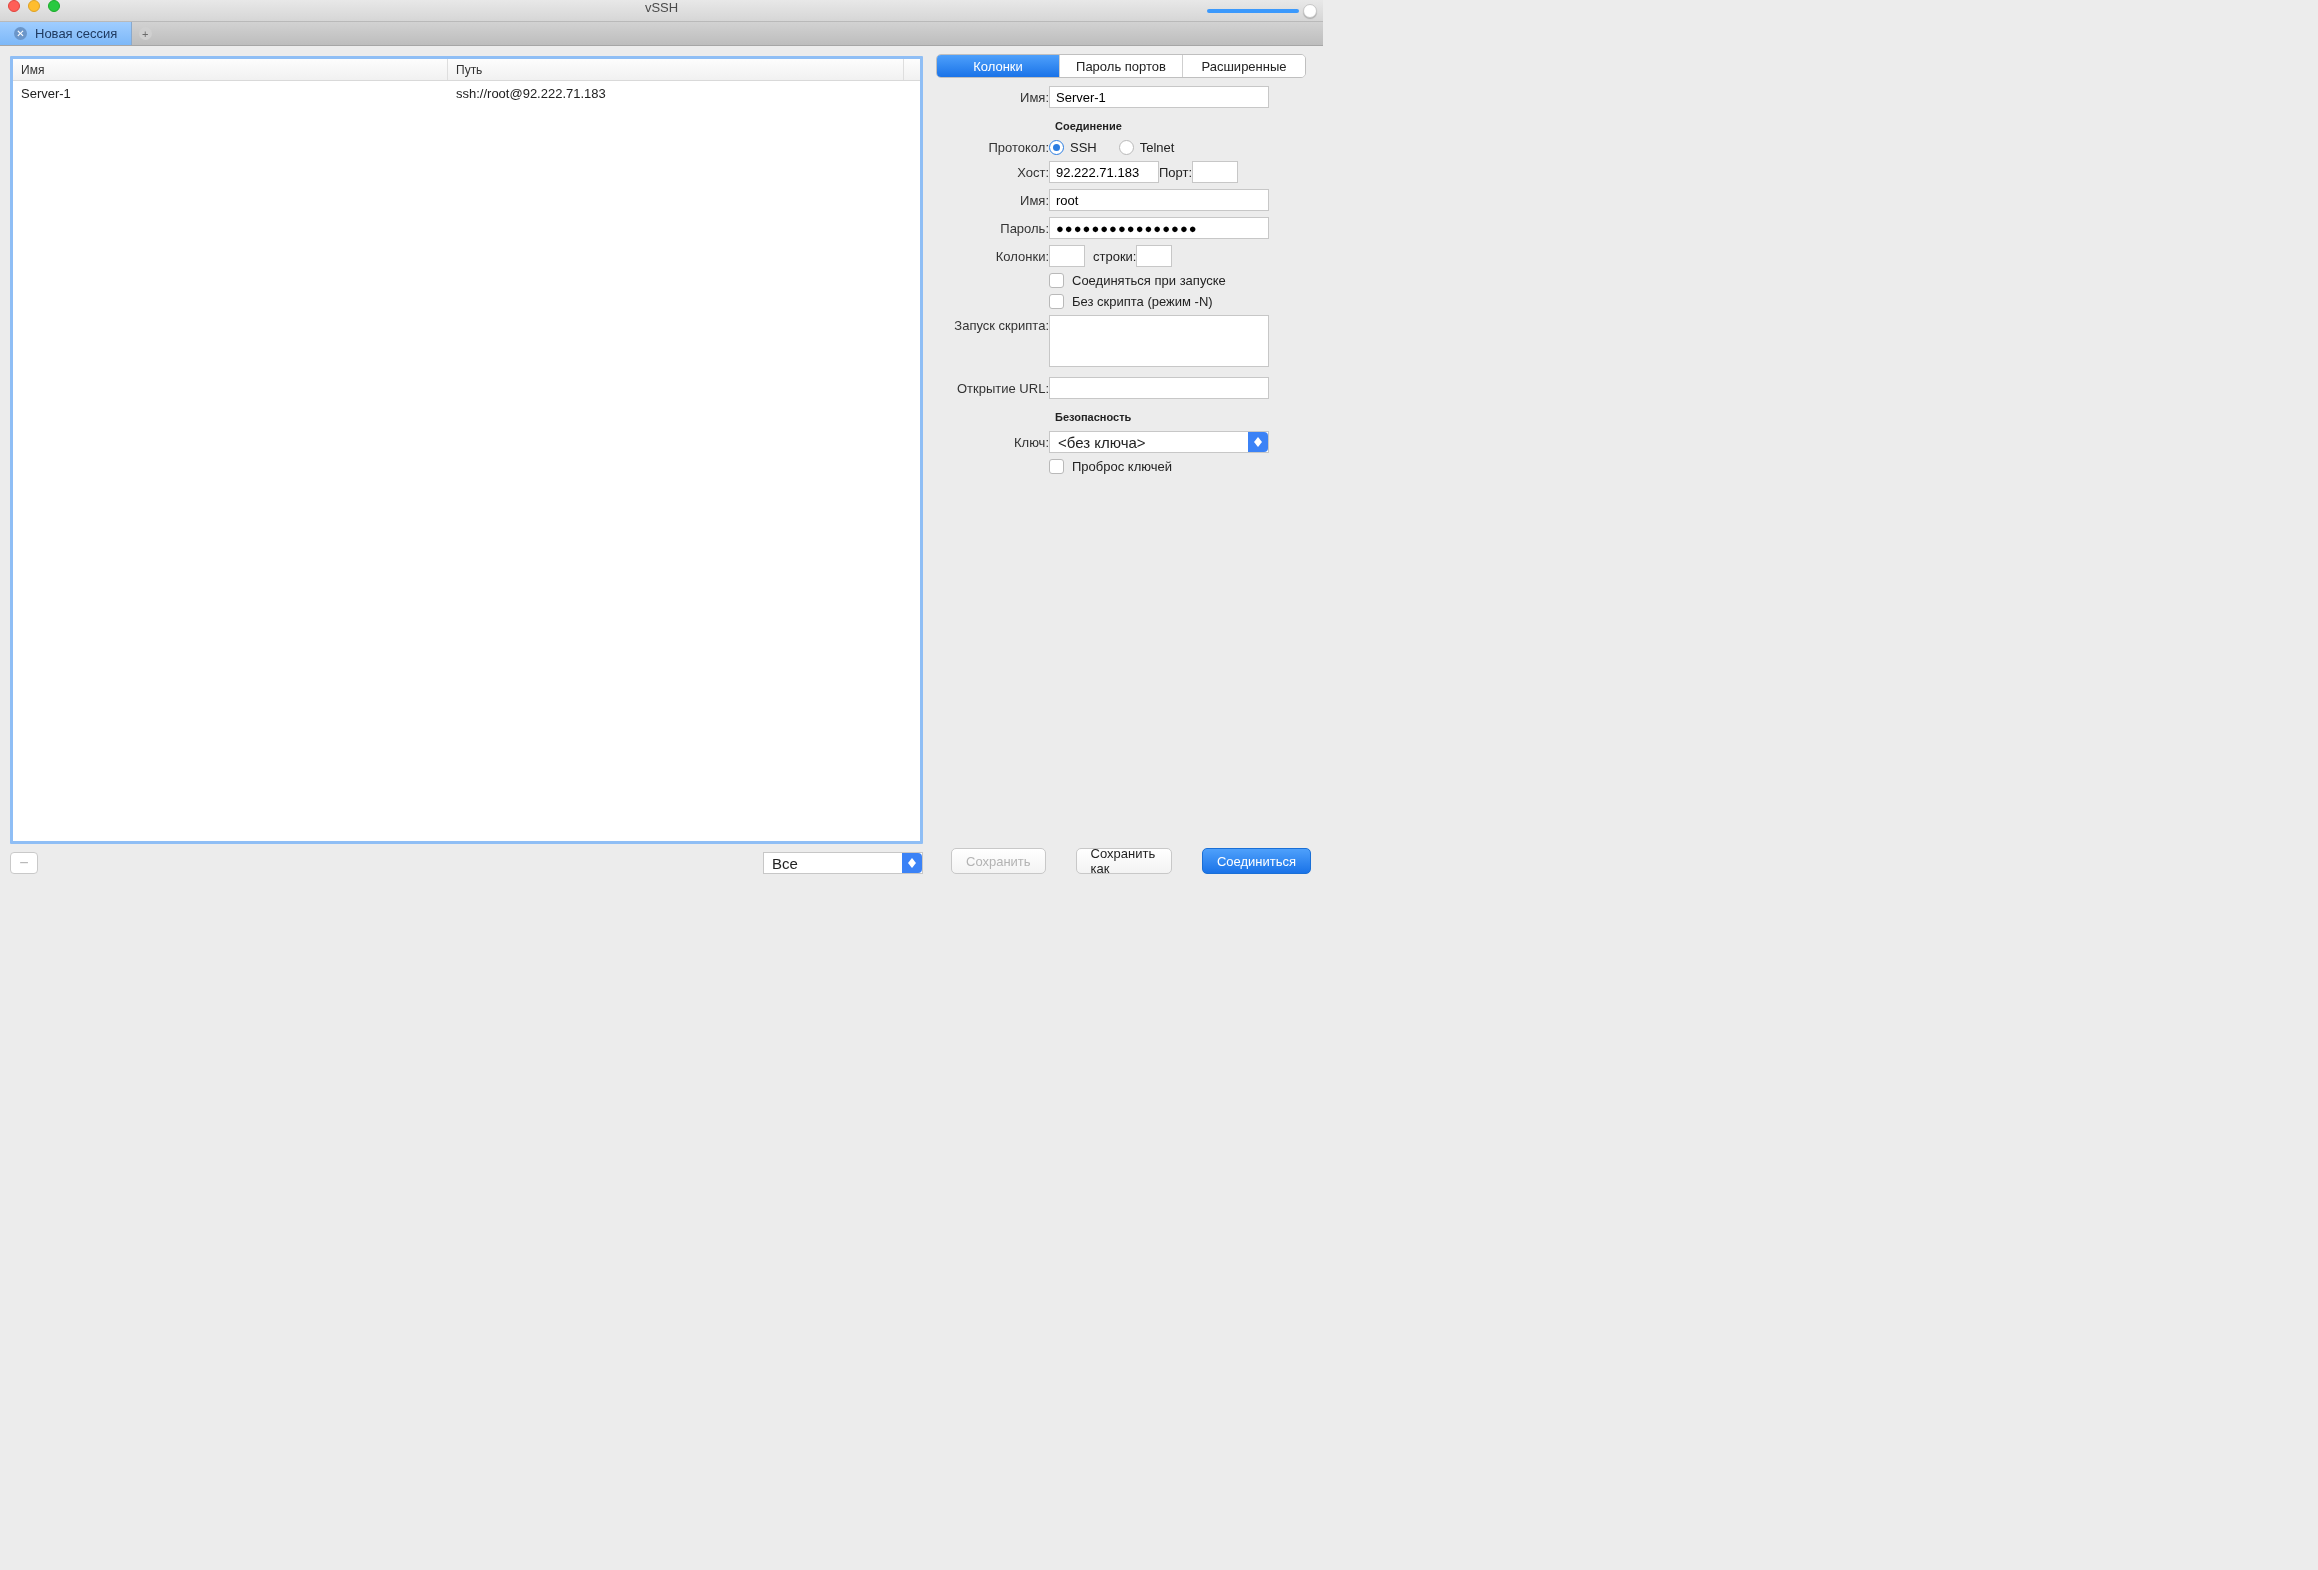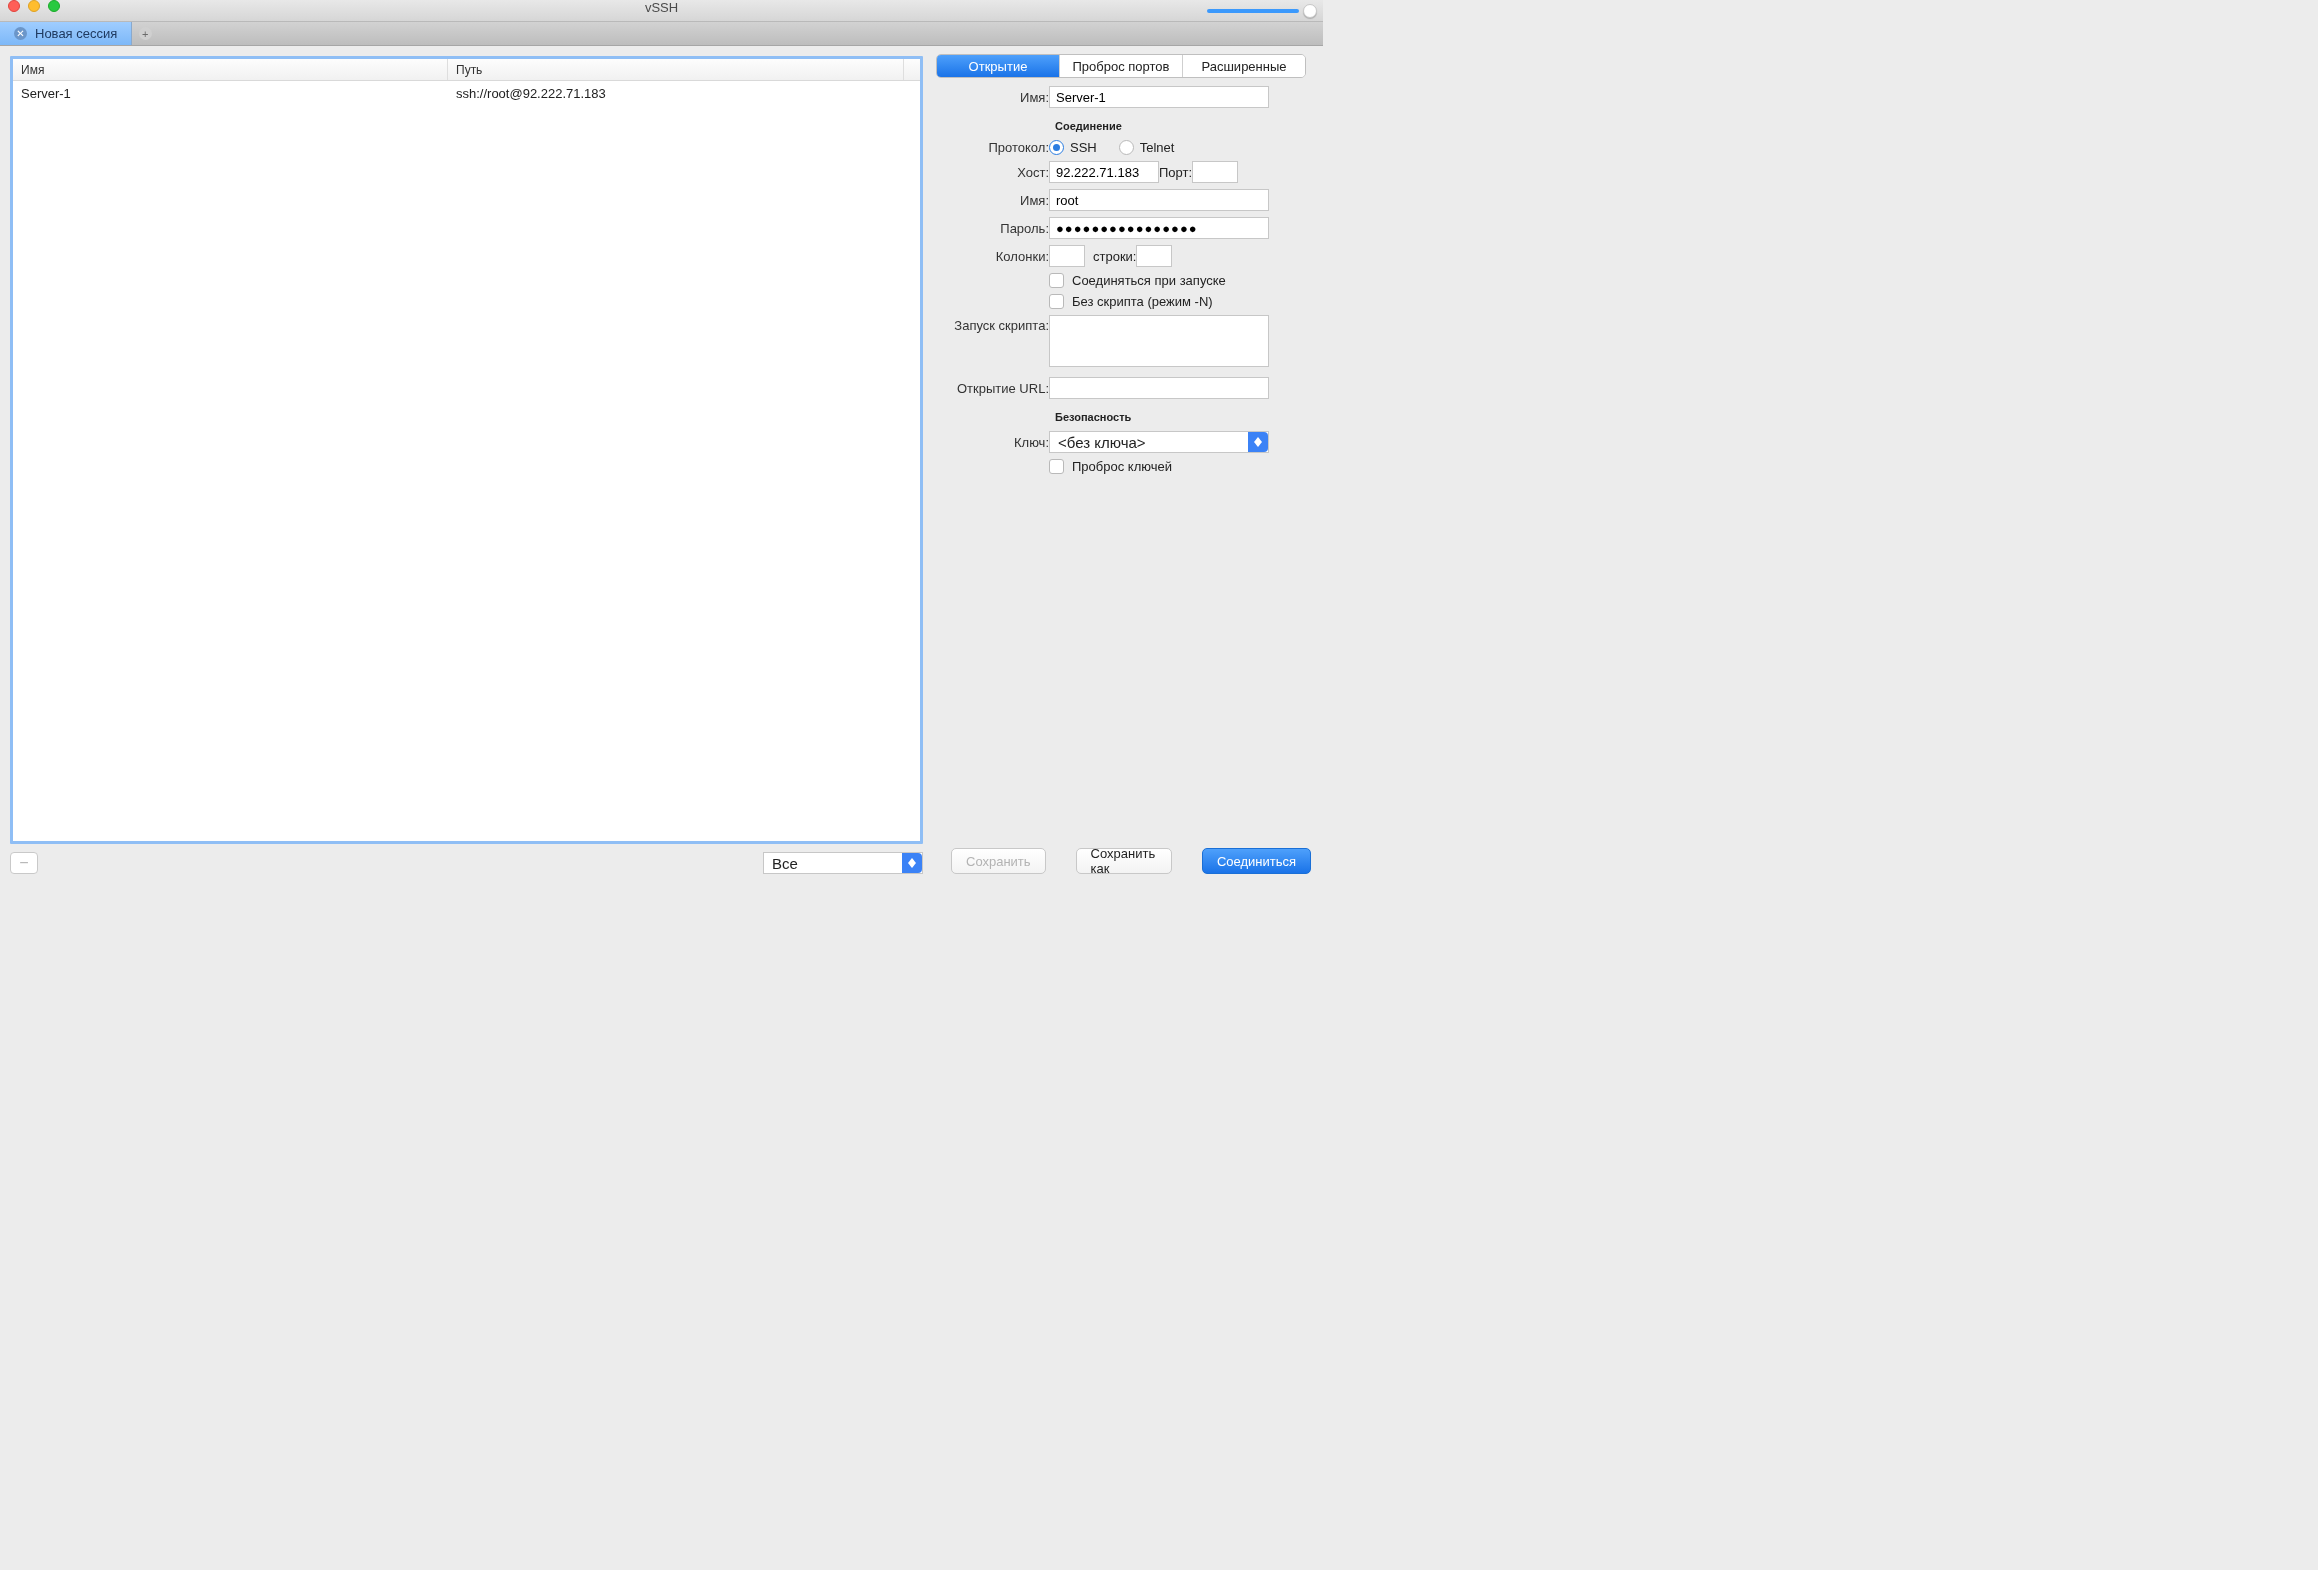--- a/index.html
+++ b/index.html
@@ -156,22 +156,22 @@
                 </svg>
             </span>
           </div>
         </div>
       </div>
     </div>
 
     <div class="right-pane">
 
       <div class="segmented">
-        <div class="seg active">Открытие</div>
-        <div class="seg">Проброс портов</div>
+        <div class="seg active">Колонки</div>
+        <div class="seg">Пароль портов</div>
         <div class="seg">Расширенные</div>
       </div>
 
       <div class="form">
 
         <div class="row">
           <span class="lbl">Имя:</span>
           <input type="text" class="input-w-220" value="Server-1" style="">
         </div>
 

